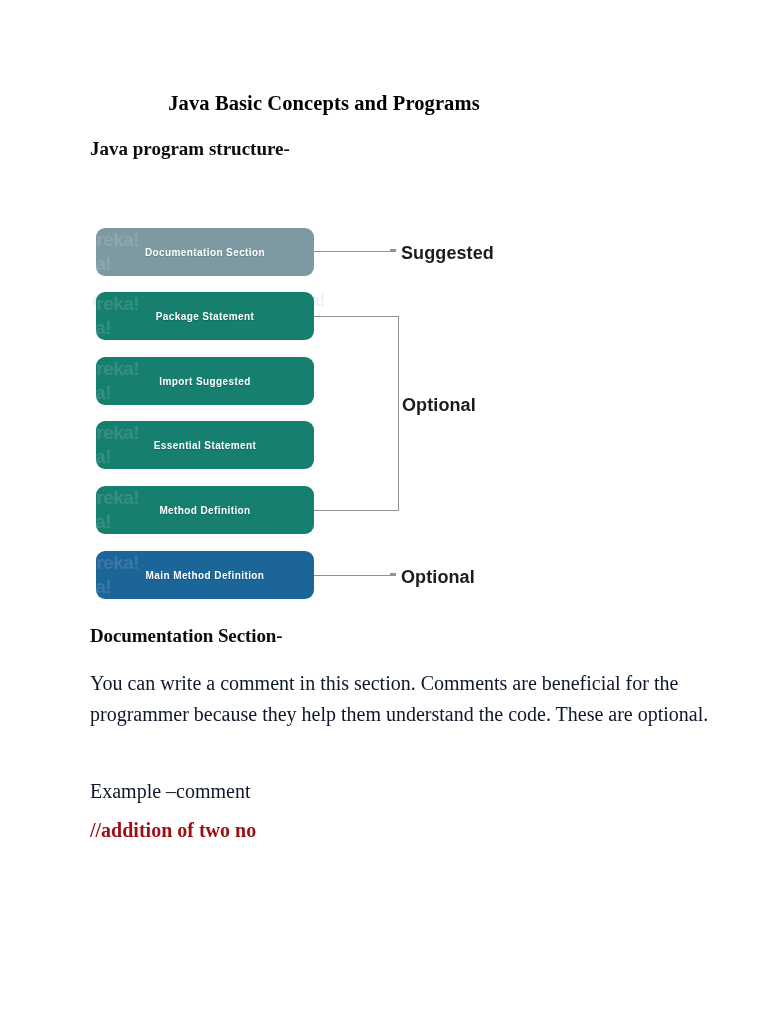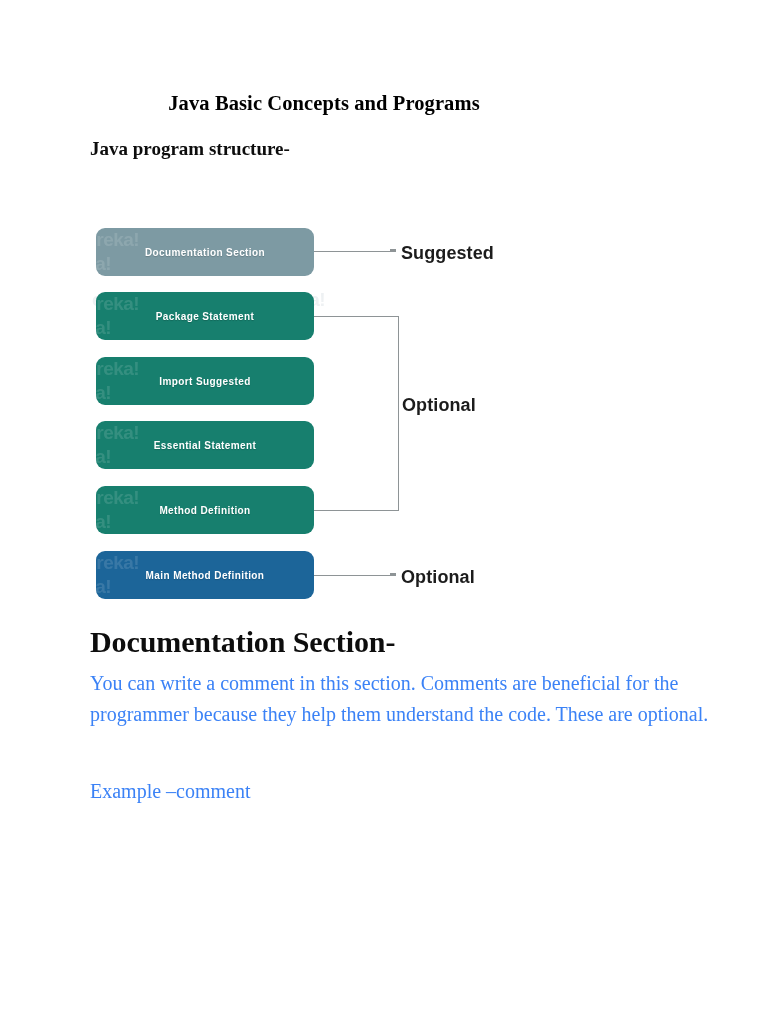--- a/index.html
+++ b/index.html
@@ -42,35 +42,35 @@
     left: 90px;
     top: 138px;
     font-size: 19px;
     font-weight: bold;
     color: #0d0d0d;
   }
 
   .h2 {
     position: absolute;
     left: 90px;
-    font-size: 30px;
+    font-size: 19px;
     font-weight: bold;
     color: #0d0d0d;
     letter-spacing: -0.1px;
   }
   .h2.doc-section { top: 625px; }
   .h2.pkg-section { top: 864px; }
 
   .para {
     position: absolute;
     left: 90px;
     width: 645px;
     font-size: 20px;
     line-height: 31px;
-    color: #3b82f6;
+    color: #0f172a;
   }
   .para.p1 { top: 668px; }
   .para.p2 { top: 776px; }
   .para.p3 { top: 909px; }
 
   .code-comment {
     position: absolute;
     left: 90px;
     top: 819px;
     font-size: 20px;
@@ -251,16 +251,17 @@
     <div class="dia-label" style="left:401px; top:567px;">Optional</div>
 
   </div>
 
   <div class="h2 doc-section">Documentation Section-</div>
 
   <div class="para p1">You can write a comment in this section. Comments are beneficial for the programmer because they help them understand the code. These are optional.</div>
 
   <div class="para p2">Example –comment</div>
 
+  <div class="code-comment">//addition of two no</div>
 
 
 
 </div>
 
 </body></html>

